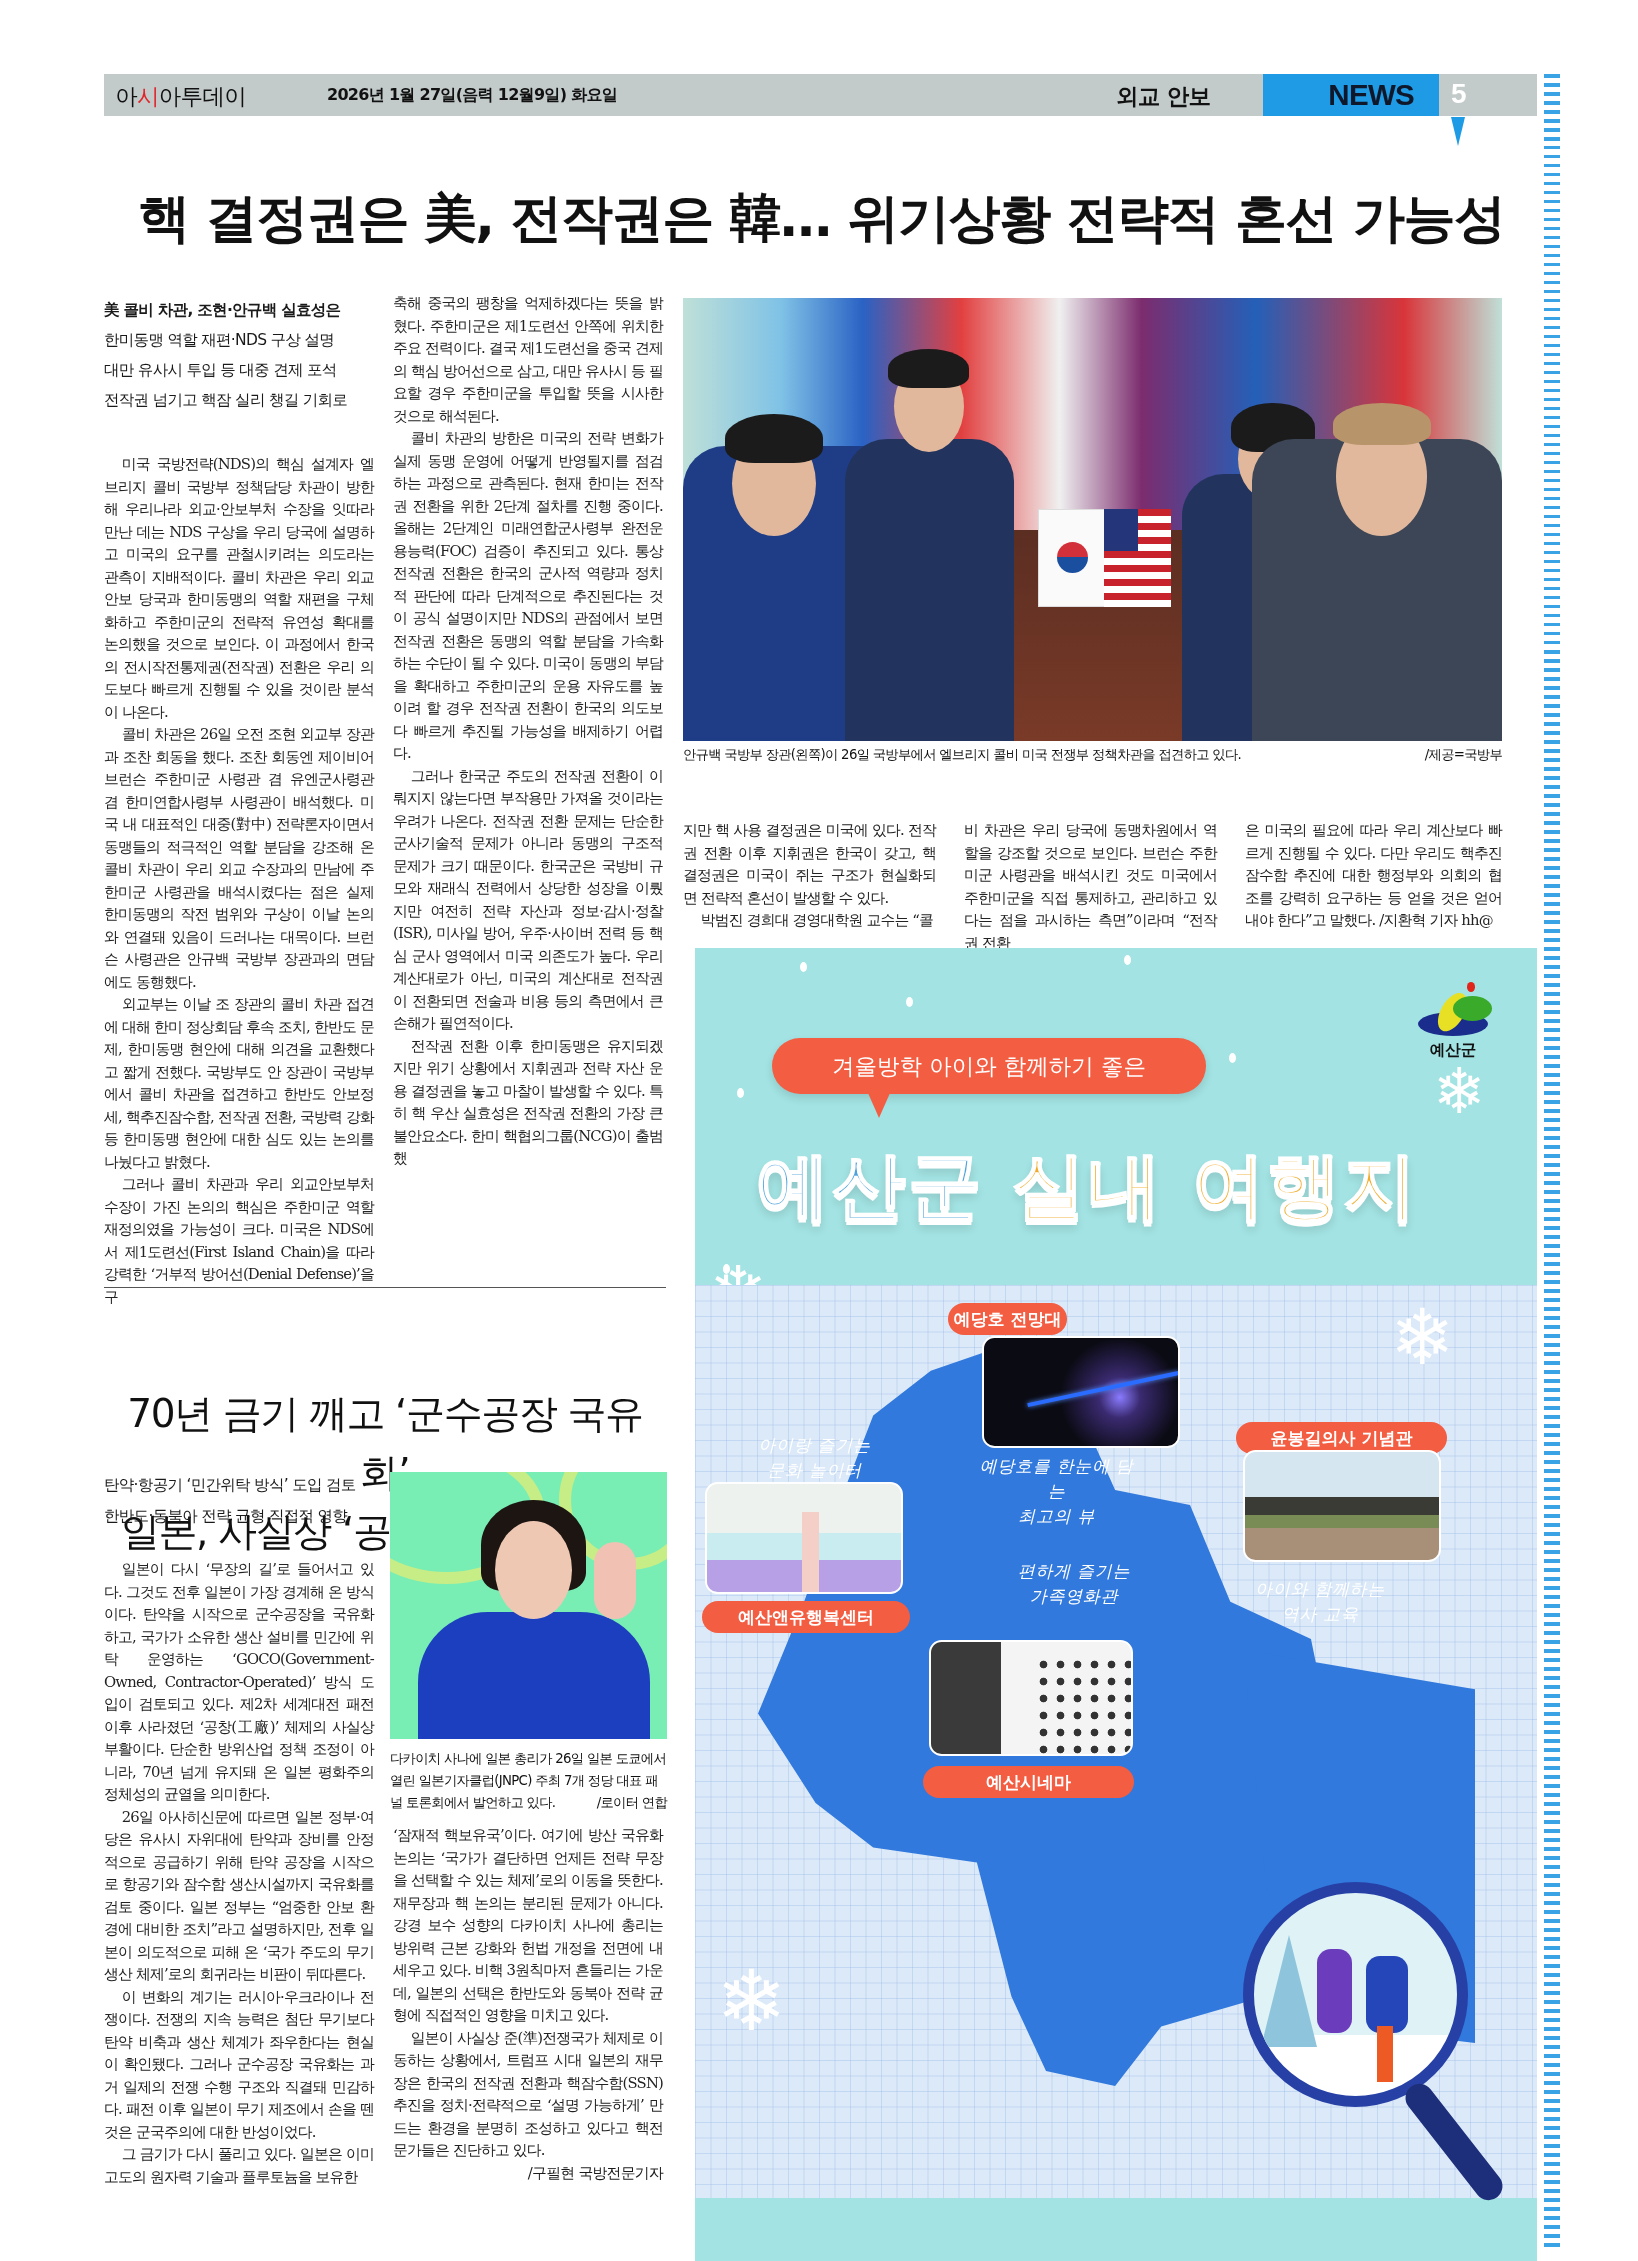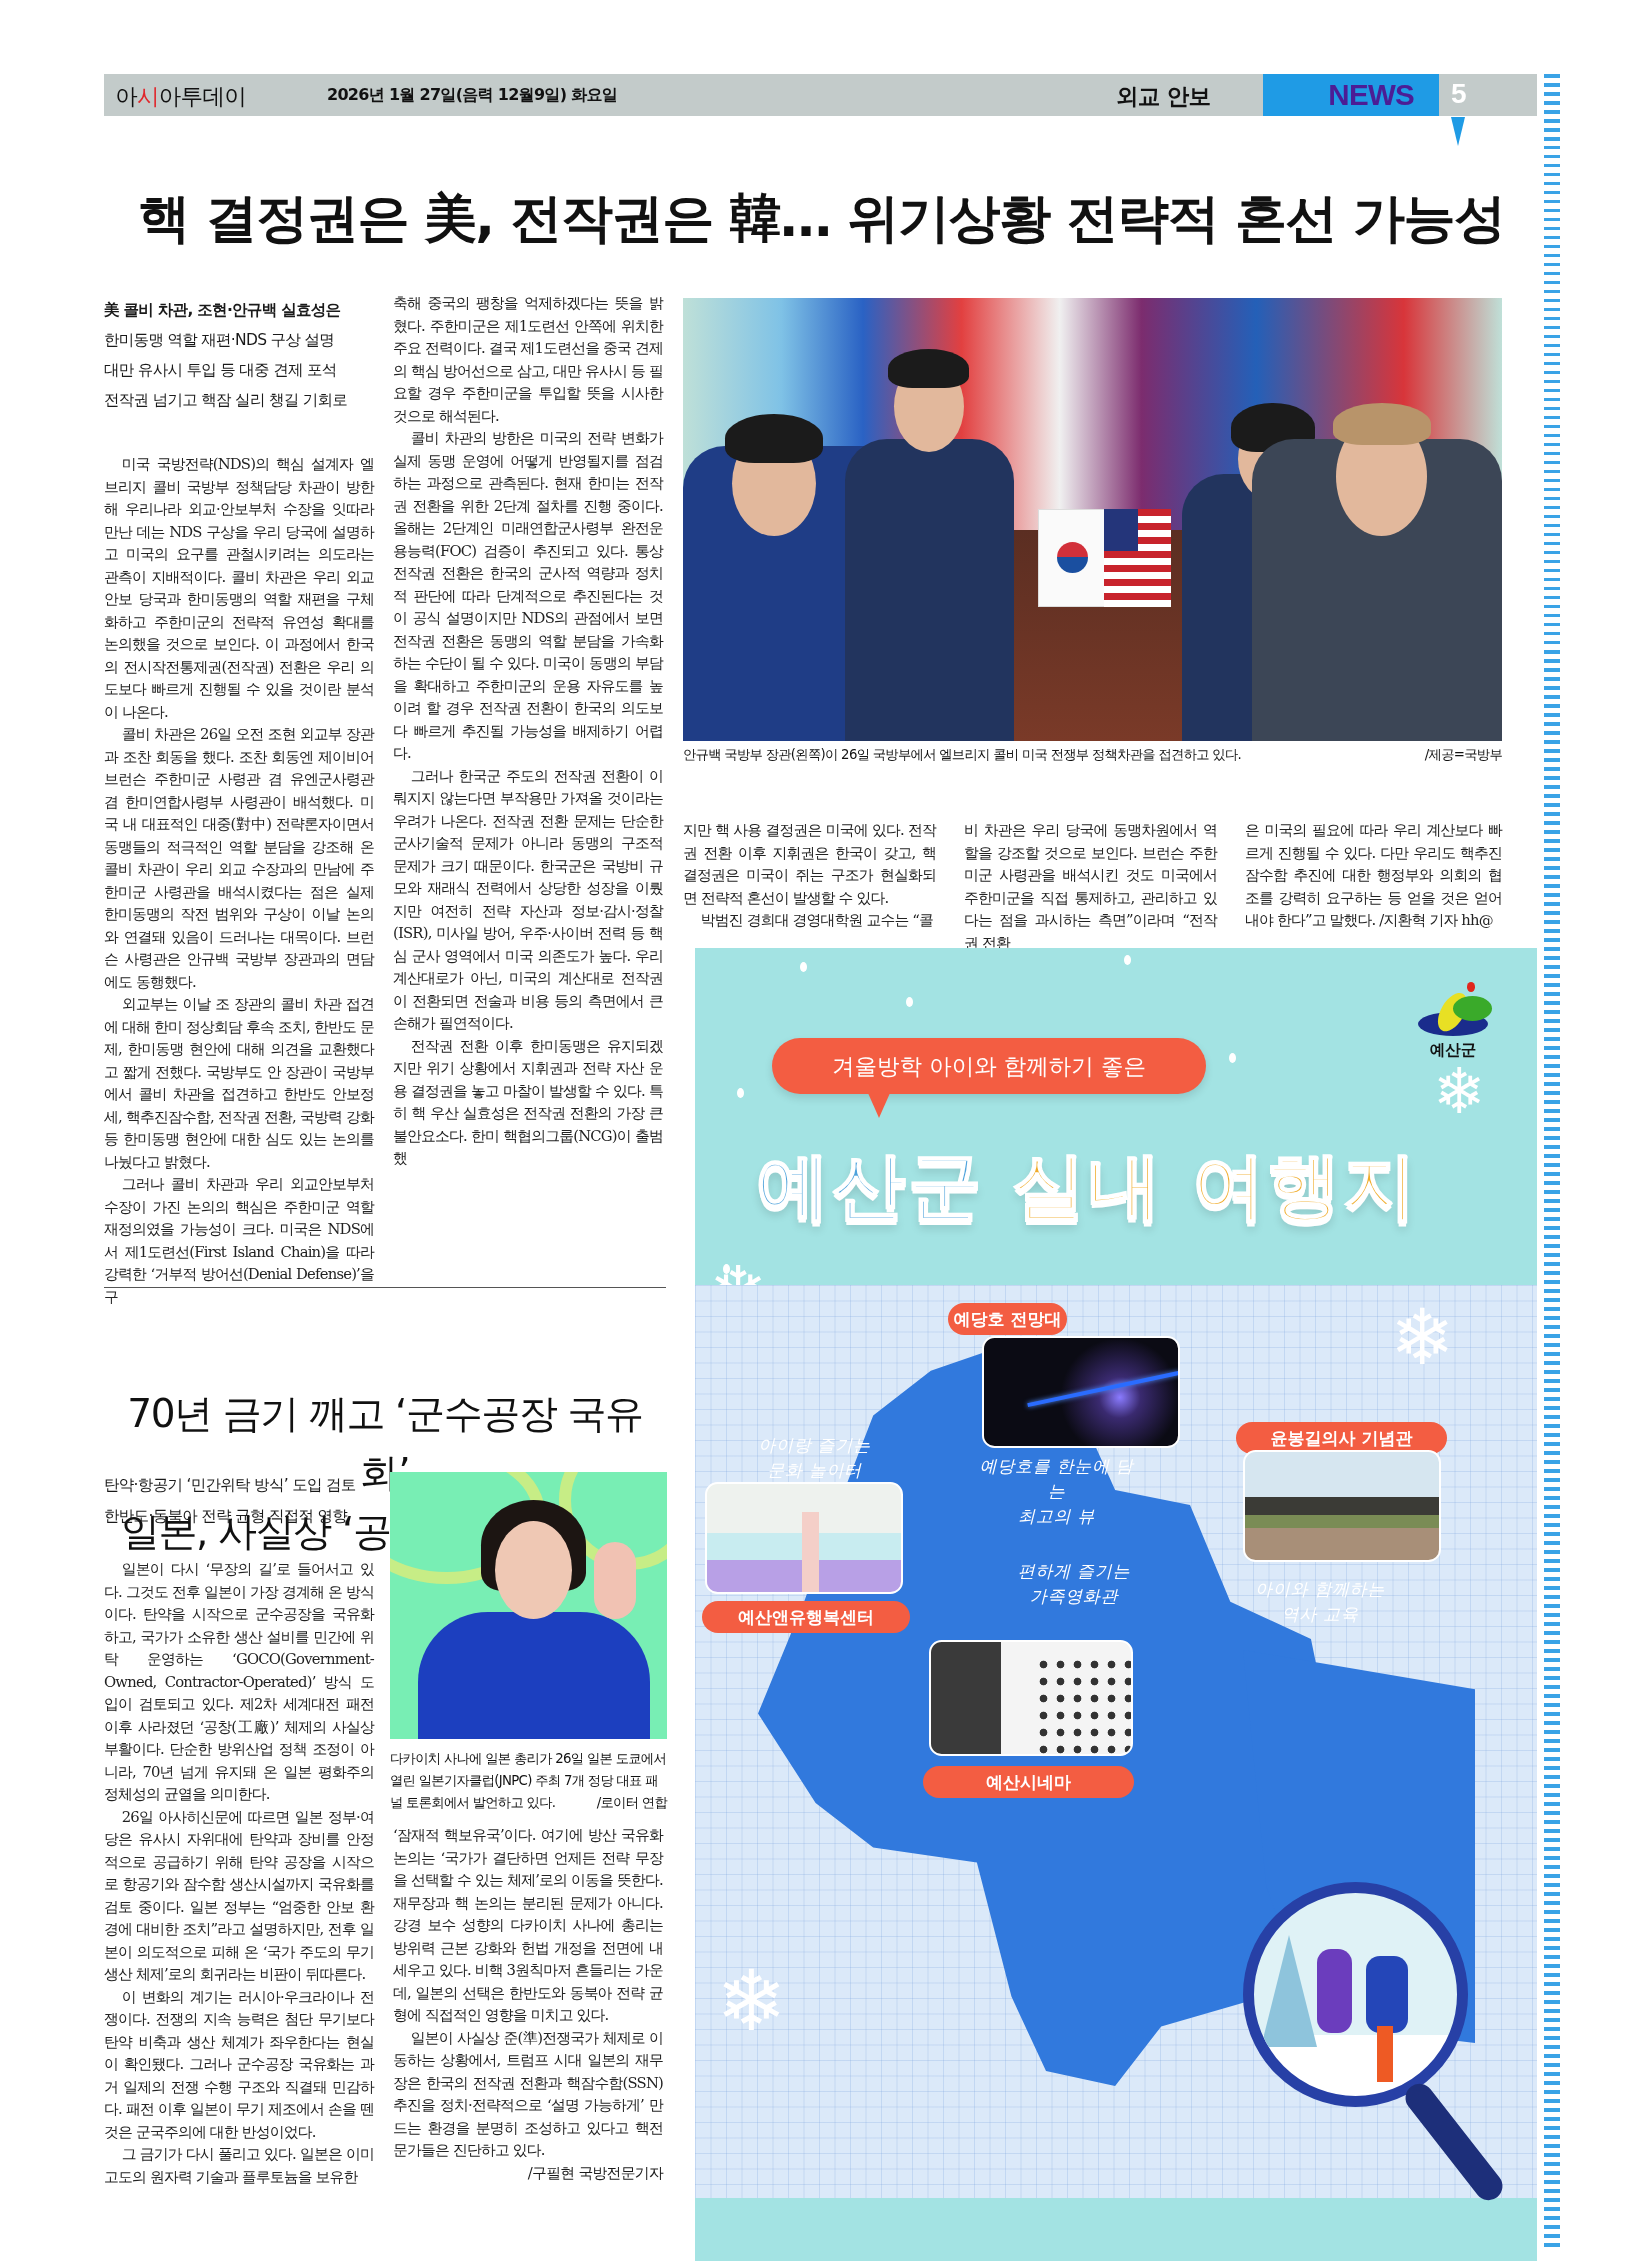--- a/index.html
+++ b/index.html
@@ -6,21 +6,21 @@
   html, body { width: 1639px; height: 2261px; background: #ffffff; overflow: hidden; }
   body { position: relative; font-family: "DejaVu Sans", "Liberation Sans", sans-serif; color: #1a1a1a; }
 
   
   .header { position: absolute; left: 104px; top: 74px; width: 1433px; height: 42px; background: #c3cbca; }
   .logo { position: absolute; left: 11.2px; top: 7px; font-size: 22.5px; font-weight: normal; letter-spacing: -0.7px; color: #111; }
   .logo .accent { color: #e0262b; }
   .date { position: absolute; left: 223px; top: 11.2px; font-size: 16px; color: #111; letter-spacing: -0.7px; font-weight: bold; }
   .section { position: absolute; left: 1012px; top: 7px; font-size: 22.5px; font-weight: bold; color: #111; letter-spacing: -0.7px; }
   .news-box { position: absolute; left: 1159px; top: 0; width: 176px; height: 42px; background: #1f9be5; }
-  .news-label { position: absolute; right: 25px; top: 4.2px; font-size: 29.5px; font-weight: bold; color: #4c1d95; font-family: "Liberation Sans", sans-serif; letter-spacing: -0.7px; }
+  .news-label { position: absolute; right: 25px; top: 4.2px; font-size: 29.5px; font-weight: bold; color: #0f172a; font-family: "Liberation Sans", sans-serif; letter-spacing: -0.7px; }
   .news-tail { position: absolute; left: 1451px; top: 117px; width: 0; height: 0; border-left: 7px solid transparent; border-right: 7px solid transparent; border-top: 29.5px solid #1f9be5; }
   .page-num { position: absolute; left: 1347px; top: 4.2px; font-size: 28px; font-weight: bold; color: #fff; font-family: "Liberation Sans", sans-serif; }
   .side-stripes { position: absolute; left: 1544px; top: 74px; width: 15.5px; height: 2178px;
     background: repeating-linear-gradient(to bottom, #3aa3e6 0 3.5px, transparent 3.5px 9px); }
 
   
   .headline { position: absolute; left: 98px; top: 184px; width: 1447px; text-align: center; font-size: 52px; font-weight: bold; letter-spacing: -1.4px; color: #111; }
 
   
   .subheads { position: absolute; left: 104px; top: 295px; width: 270px; font-size: 15.5px; line-height: 30px; letter-spacing: -0.7px; }

